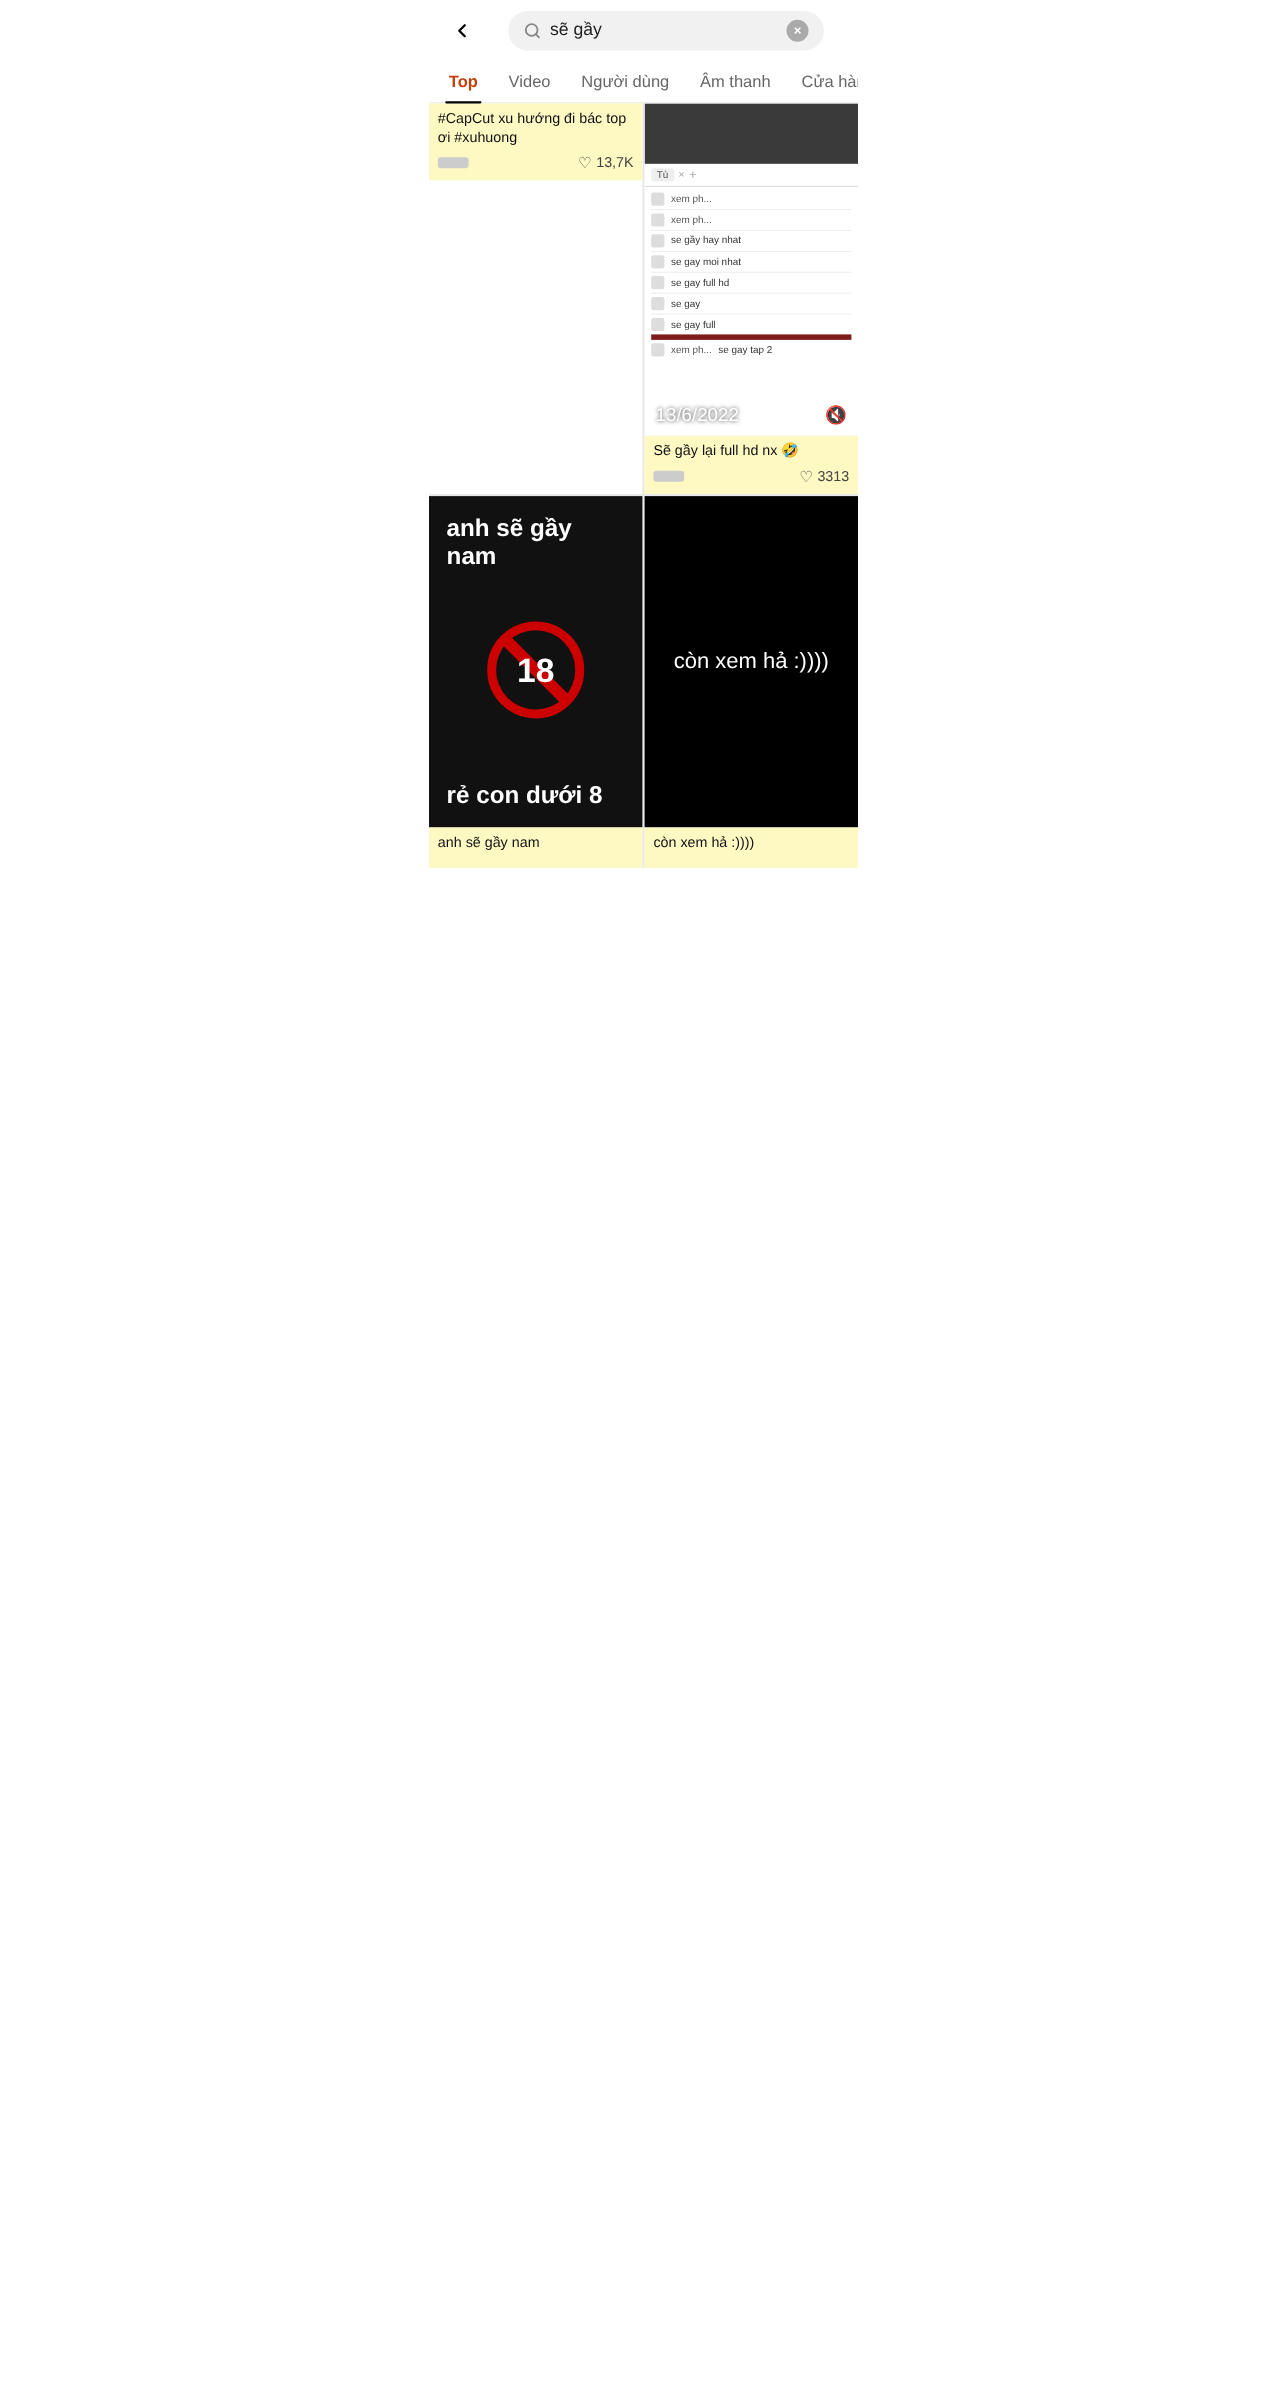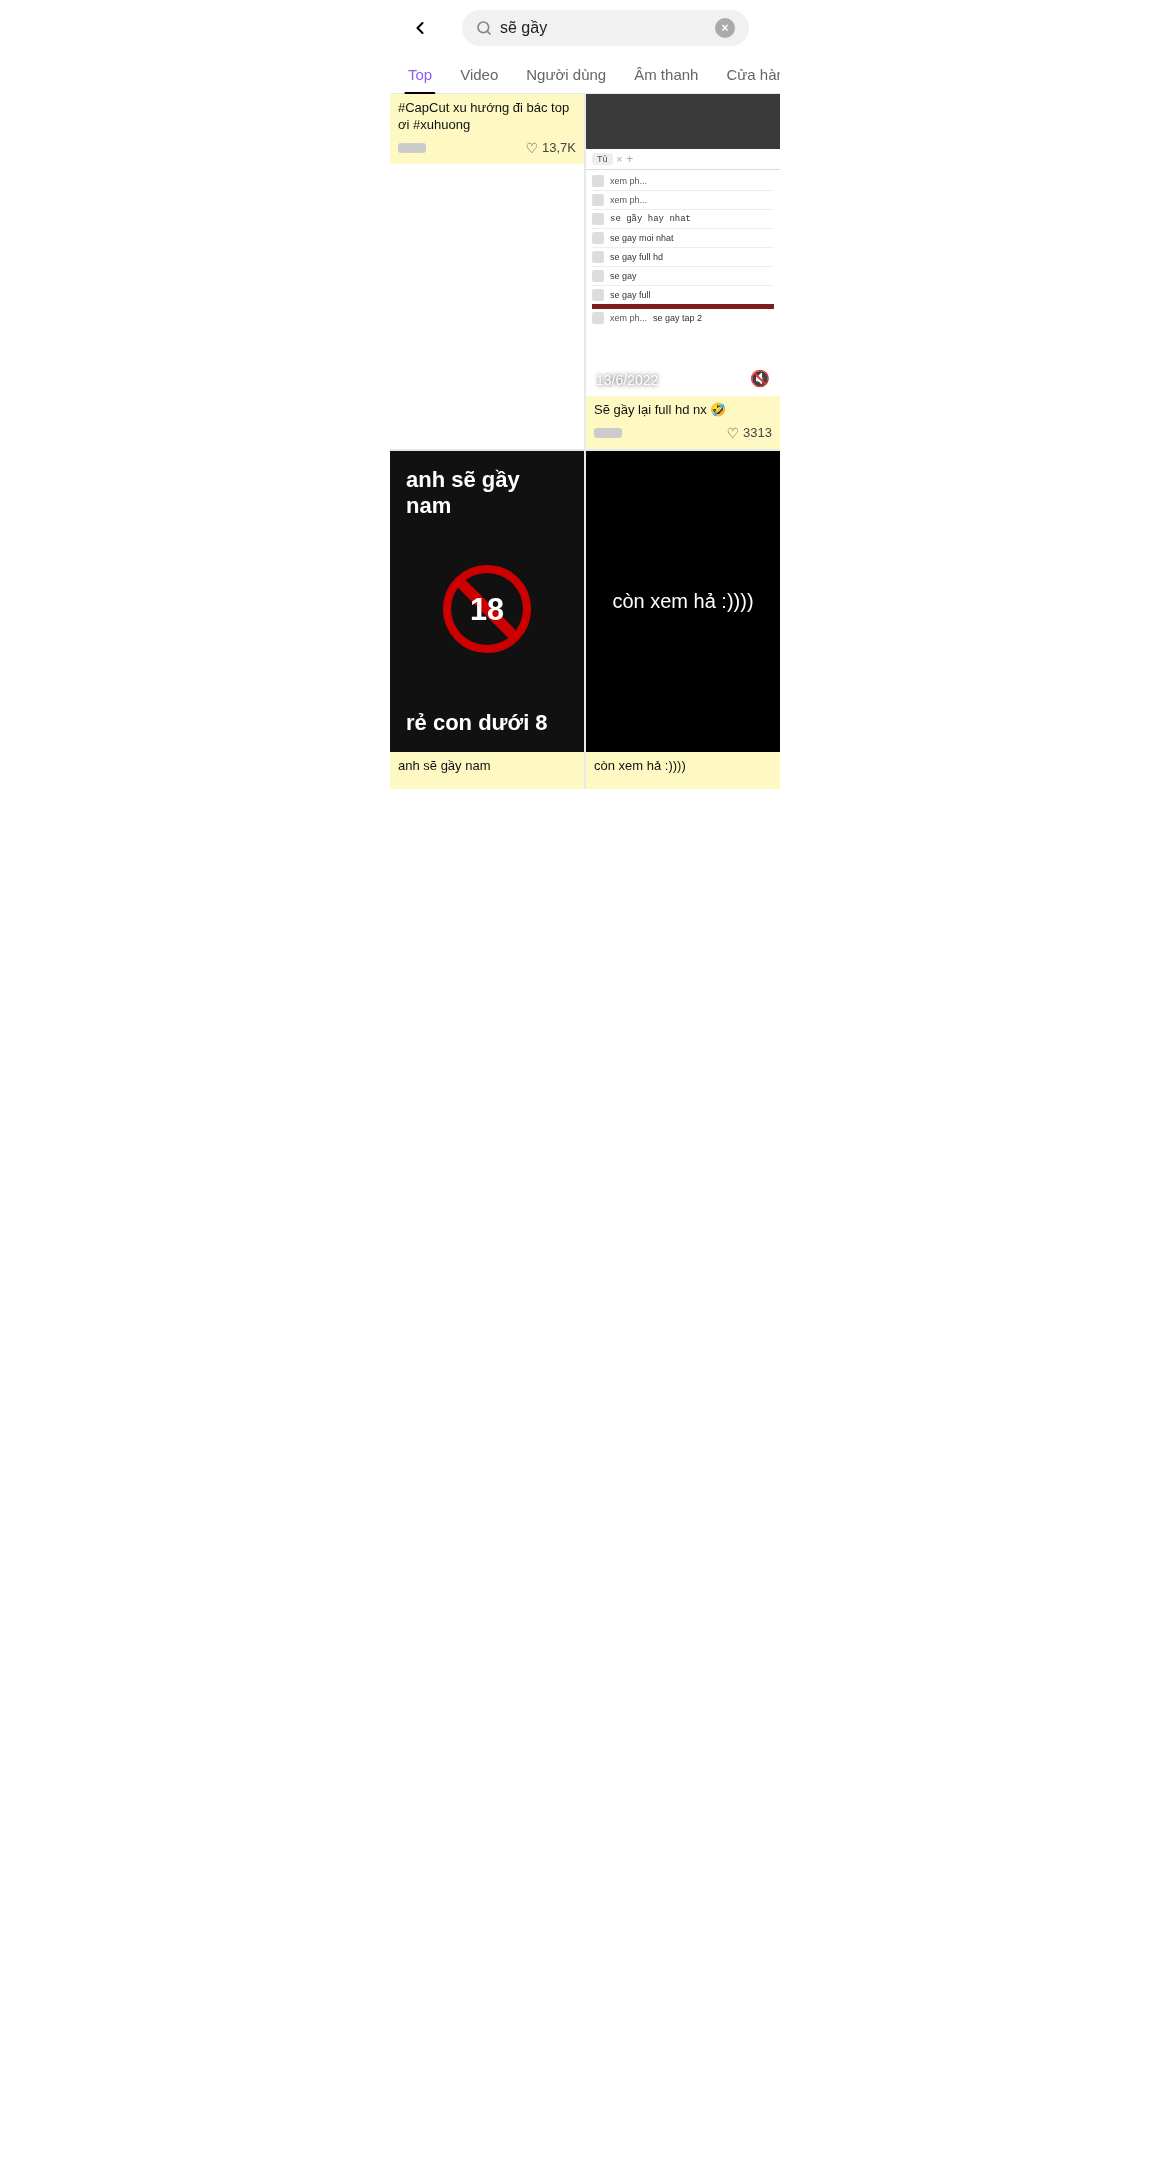--- a/index.html
+++ b/index.html
@@ -88,22 +88,22 @@
     .tab {
       padding: 10px 14px;
       font-size: 15px;
       color: #666;
       cursor: pointer;
       position: relative;
       white-space: nowrap;
       font-weight: 400;
     }
     .tab.active {
-      color: #8b5cf6;
-      font-weight: 400;
+      color: #c2410c;
+      font-weight: 700;
     }
     .tab.active::after {
       content: '';
       position: absolute;
       bottom: -1px;
       left: 50%;
       transform: translateX(-50%);
       width: 60%;
       height: 2px;
       background: #000;
@@ -151,21 +151,21 @@
       background: #f5f5f5;
       flex-direction: column;
       align-items: flex-start;
       justify-content: flex-start;
     }
     .thumb-2-date {
       position: absolute;
       bottom: 8px;
       left: 10px;
       color: #fff;
-      font-size: 14px;
+      font-size: 17px;
       text-shadow: 0 0 4px rgba(0,0,0,0.8);
       z-index: 2;
     }
     .thumb-2-mute {
       position: absolute;
       bottom: 8px;
       right: 10px;
       color: #fff;
       font-size: 16px;
       z-index: 2;
@@ -311,21 +311,21 @@
         </div>
         <div style="padding:2px 6px;">
           <div style="display:flex; align-items:center; gap:6px; padding:3px 0; border-bottom:1px solid #eee;">
             <div style="width:12px; height:12px; background:#ddd; border-radius:2px; flex-shrink:0;"></div>
             <span style="font-size:9px; color:#555;">xem ph...</span>
           </div>
           <div style="display:flex; align-items:center; gap:6px; padding:3px 0; border-bottom:1px solid #eee;">
             <div style="width:12px; height:12px; background:#ddd; border-radius:2px; flex-shrink:0;"></div>
             <span style="font-size:9px; color:#555;">xem ph...</span>
           </div>
-          <div style="display:flex; align-items:center; gap:6px; padding:3px 0; border-bottom:1px solid #eee;font-family:Liberation Mono, monospace;">
+          <div style="display:flex; align-items:flex-start; gap:6px; padding:3px 0; border-bottom:1px solid #eee;">
             <div style="width:12px; height:12px; background:#ddd; border-radius:2px; flex-shrink:0;"></div>
             <span style="font-size:9px; color:#333; font-weight:500;">se gầy hay nhat</span>
           </div>
           <div style="display:flex; align-items:center; gap:6px; padding:3px 0; border-bottom:1px solid #eee;">
             <div style="width:12px; height:12px; background:#ddd; border-radius:2px; flex-shrink:0;"></div>
             <span style="font-size:9px; color:#333;text-align:center;">se gay moi nhat</span>
           </div>
           <div style="display:flex; align-items:center; gap:6px; padding:3px 0; border-bottom:1px solid #eee;">
             <div style="width:12px; height:12px; background:#ddd; border-radius:2px; flex-shrink:0;"></div>
             <span style="font-size:9px; color:#333;">se gay full hd</span>

